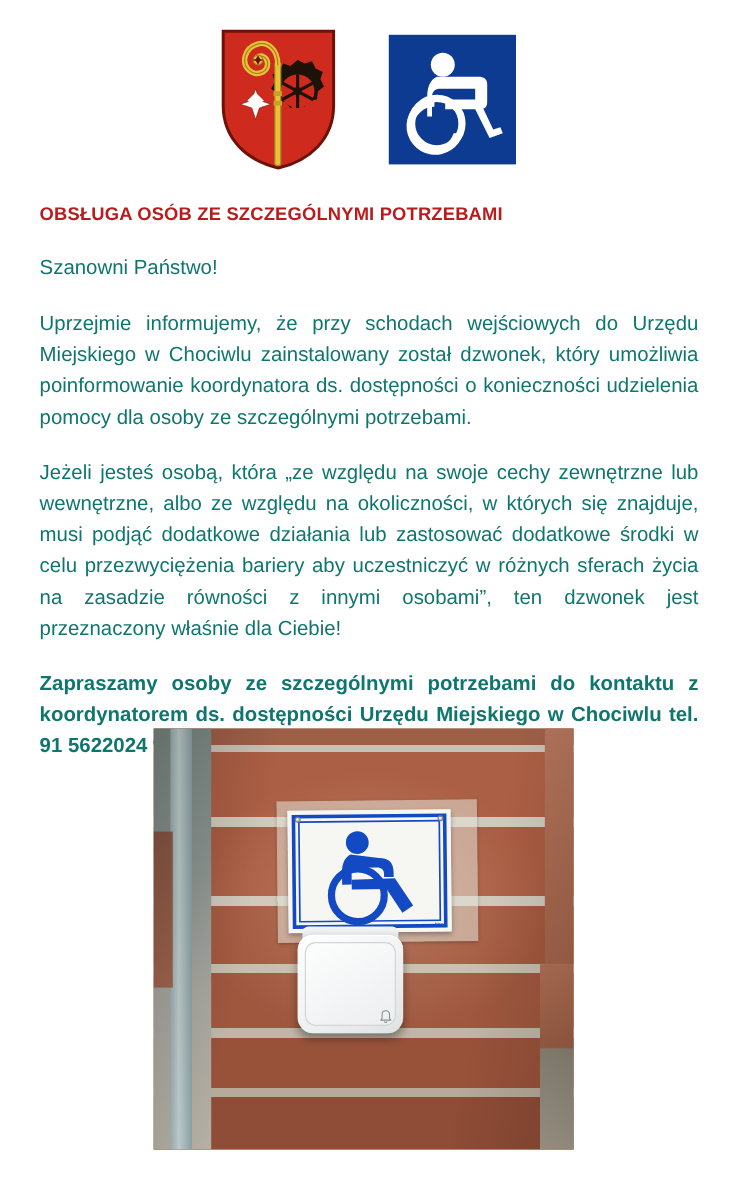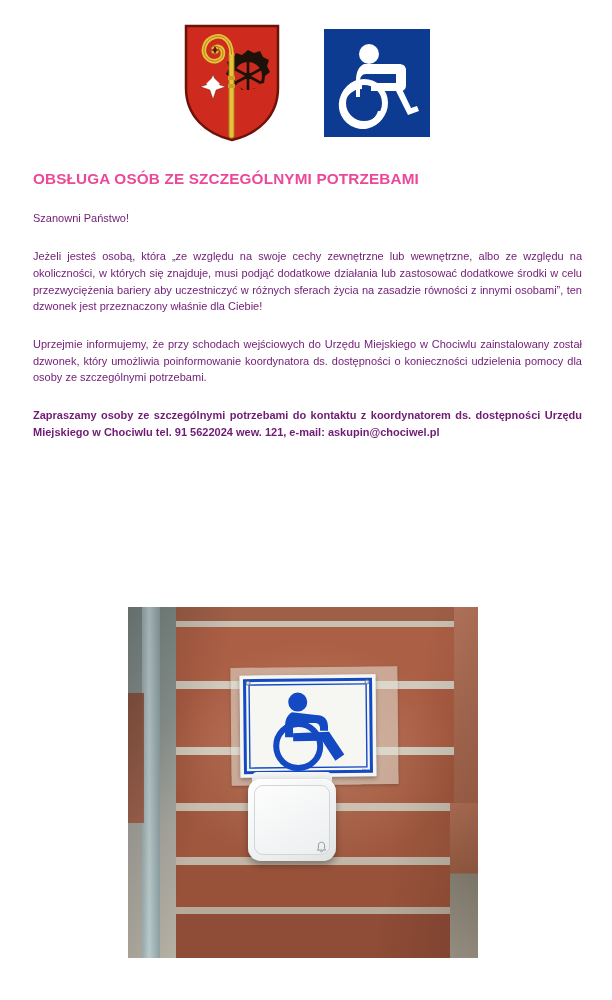--- a/index.html
+++ b/index.html
@@ -46,29 +46,29 @@
   .doc-body {
     padding: 0 30px 0 33px;
   }
 
   h1.doc-title {
     font-size: 15.3px;
     font-weight: bold;
     letter-spacing: 0.15px;
     margin: 10px 0 0 0;
     line-height: 1.2;
-    color: #ec4899;
+    color: #b91c1c;
   }
 
   p.para {
-    font-size: 11px;
+    font-size: 17px;
     line-height: 1.52;
     margin: 21px 0 0 0;
     text-align: justify;
-    color: #701a75;
+    color: #0f766e;
   }
   p.para.first-para { margin-top: 22px; }
   p.para.no-justify { text-align: left; }
   p.para.bold { font-weight: bold; }
 
   
   .photo-wrap {
     position: absolute;
     left: 128px;
     top: 607px;
@@ -258,23 +258,23 @@
     </svg>
   </div>
 </div>
 
 <div class="doc-body">
 
   <h1 class="doc-title">OBSŁUGA OSÓB ZE SZCZEGÓLNYMI POTRZEBAMI</h1>
 
   <p class="para no-justify first-para">Szanowni Państwo!</p>
 
+  <p class="para">Uprzejmie informujemy, że przy schodach wejściowych do Urzędu Miejskiego w Chociwlu zainstalowany został dzwonek, który umożliwia poinformowanie koordynatora ds. dostępności o konieczności udzielenia pomocy dla osoby ze szczególnymi potrzebami.</p>
+
   <p class="para">Jeżeli jesteś osobą, która „ze względu na swoje cechy zewnętrzne lub wewnętrzne, albo ze względu na okoliczności, w których się znajduje, musi podjąć dodatkowe działania lub zastosować dodatkowe środki w celu przezwyciężenia bariery aby uczestniczyć w różnych sferach życia na zasadzie równości z innymi osobami”, ten dzwonek jest przeznaczony właśnie dla Ciebie!</p>
-
-  <p class="para">Uprzejmie informujemy, że przy schodach wejściowych do Urzędu Miejskiego w Chociwlu zainstalowany został dzwonek, który umożliwia poinformowanie koordynatora ds. dostępności o konieczności udzielenia pomocy dla osoby ze szczególnymi potrzebami.</p>
 
   <p class="para bold">Zapraszamy osoby ze szczególnymi potrzebami do kontaktu z koordynatorem ds. dostępności Urzędu Miejskiego w Chociwlu tel. 91 5622024 wew. 121, e-mail: askupin@chociwel.pl</p>
 
 </div>
 
 <div class="photo-wrap">
   <div class="photo">
 
     <div class="brick-wall"></div>
     <div class="right-top"></div>

